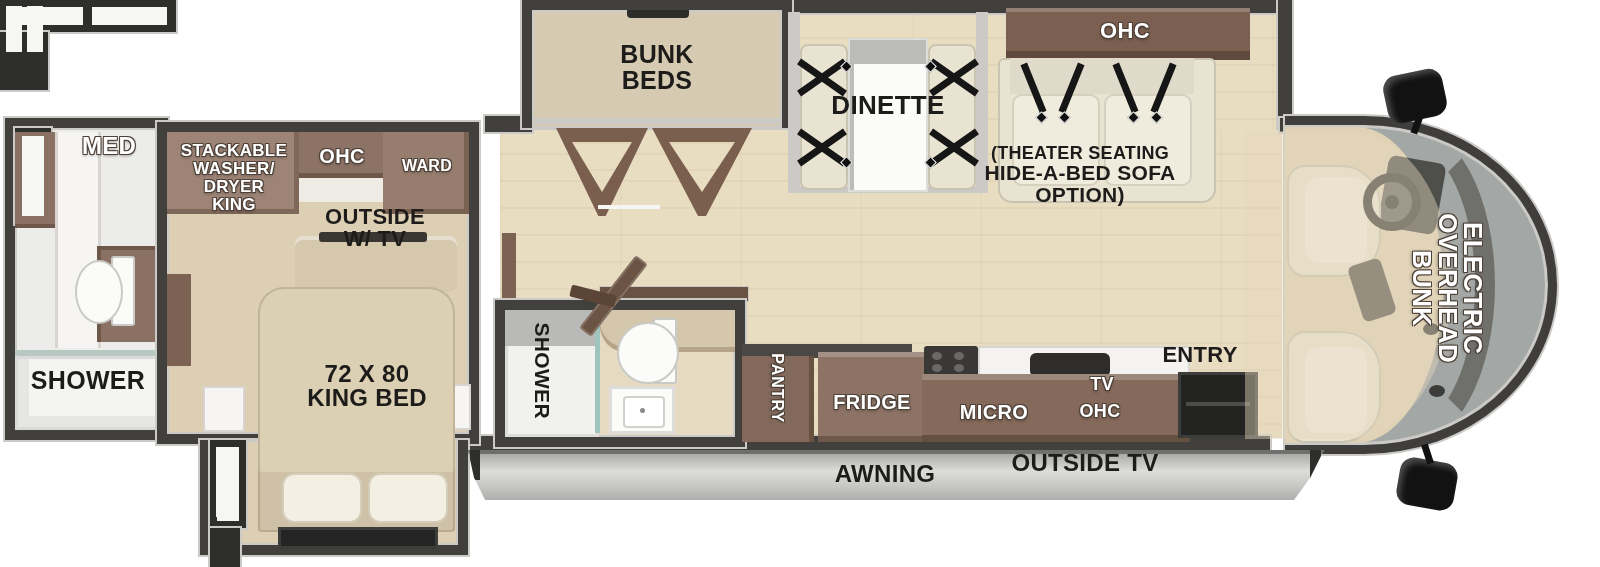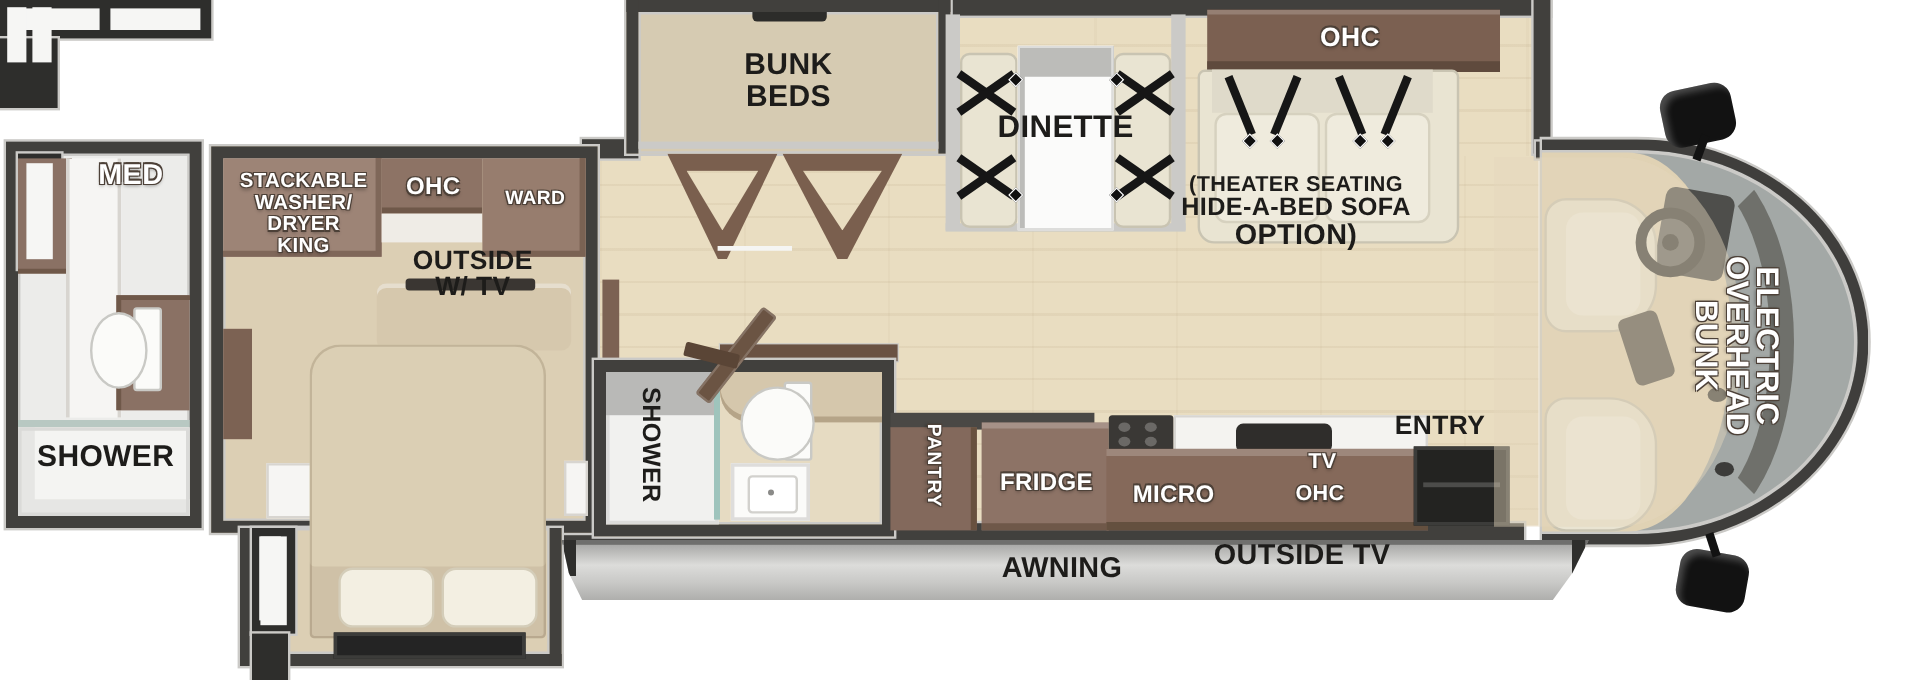--- a/index.html
+++ b/index.html
@@ -45,21 +45,21 @@
       <div class="pane" style="left:7px;top:8px;width:22px;height:80px;"></div>
     </div>
     <div class="abs" style="left:96px;top:128px;width:20px;height:66px;background:#fbfbf9;border:2px solid #c9c9c5;border-radius:3px;"></div>
     <div class="abs" style="left:60px;top:132px;width:44px;height:60px;background:#fbfbf9;border:2px solid #c9c9c5;border-radius:50%;"></div>
     <div class="abs" style="left:0px;top:222px;width:143px;height:6px;background:#b8c8c2;"></div>
     <div class="abs" style="left:0px;top:228px;width:143px;height:74px;background:#f4f4f2;box-shadow:inset 0 0 0 3px #dadad8, inset 14px -14px 0 #e6e6e4;"></div>
     <div class="lbl lbl-white" style="left:48px;top:6px;width:92px;font-size:24px;">MED</div>
     <div class="lbl lbl-black" style="left:8px;top:240px;width:130px;font-size:25px;">SHOWER</div>
   </div>
 
-  <div class="module beige" style="left:176px;top:122px;width:322px;height:322px;">
+  <div class="module beige" style="left:157px;top:122px;width:322px;height:322px;">
     <div class="abs" style="left:0px;top:0px;width:132px;height:82px;background:#9d8476;box-shadow:inset -5px -5px 0 #7f6759;"></div>
     <div class="abs" style="left:132px;top:0px;width:84px;height:46px;background:#8d7365;box-shadow:inset 0 -5px 0 #6f5849;"></div>
     <div class="abs" style="left:132px;top:46px;width:84px;height:24px;background:#efece6;"></div>
     <div class="abs" style="left:216px;top:0px;width:86px;height:82px;background:#977d6e;box-shadow:inset -5px -5px 0 #7a6253;"></div>
     <div class="abs" style="left:0px;top:142px;width:24px;height:92px;background:#7c6253;"></div>
     <div class="abs" style="left:128px;top:104px;width:162px;height:56px;background:#d6c8ad;border-radius:8px;box-shadow:inset 0 4px 0 rgba(255,255,255,.4);"></div>
     <div class="abs" style="left:152px;top:100px;width:108px;height:10px;background:#3a3632;border-radius:3px;"></div>
     <div class="abs" style="left:36px;top:254px;width:42px;height:46px;background:#f6f5f3;box-shadow:inset 0 0 0 2px #d8d5d0;"></div>
     <div class="abs" style="left:284px;top:252px;width:20px;height:46px;background:#f6f5f3;box-shadow:inset 0 0 0 2px #d8d5d0;"></div>
     <div class="lbl lbl-white" style="left:-4px;top:10px;width:142px;font-size:17px;line-height:1.06;white-space:normal;">
@@ -81,20 +81,24 @@
       <div class="pane" style="left:7px;top:7px;width:22px;height:74px;"></div>
     </div>
     <div class="window" style="left:216px;top:8px;width:30px;height:84px;">
       <div class="pane" style="left:6px;top:7px;width:18px;height:70px;"></div>
     </div>
   </div>
   <div class="abs" style="left:258px;top:287px;width:197px;height:245px;background:#dbcfb4;border-radius:26px 26px 4px 4px;box-shadow:inset 0 0 0 2px rgba(120,100,70,.25), inset 0 -60px 0 rgba(120,100,70,.12);"></div>
   <div class="abs" style="left:282px;top:473px;width:80px;height:50px;background:#f3efe2;border:2px solid #d4cdb9;border-radius:12px;box-sizing:border-box;"></div>
   <div class="abs" style="left:368px;top:473px;width:80px;height:50px;background:#f3efe2;border:2px solid #d4cdb9;border-radius:12px;box-sizing:border-box;"></div>
   <div class="abs" style="left:278px;top:527px;width:160px;height:22px;background:#242424;box-shadow:inset 0 0 0 3px #3c3c3a;"></div>
+  <div class="lbl lbl-black" style="left:307px;top:362px;width:120px;font-size:24px;white-space:normal;">
+    <div>72 X 80</div>
+    <div>KING BED</div>
+  </div>
 
   <div class="module" style="left:495px;top:300px;width:250px;height:147px;background:#e6dbc2;">
     <div class="abs" style="left:0px;top:0px;width:94px;height:127px;background:#f1f1ef;box-shadow:inset 0 0 0 3px #dcdcda;"></div>
     <div class="abs" style="left:0px;top:0px;width:94px;height:36px;background:#b9b9b7;"></div>
     <div class="abs" style="left:90px;top:4px;width:5px;height:119px;background:#9fc4bc;"></div>
     <div class="abs" style="left:95px;top:0px;width:135px;height:42px;background:#d5c7ac;border-radius:0 0 0 26px;box-shadow:inset 0 -5px 0 #b5a488;"></div>
     <div class="abs" style="left:148px;top:8px;width:20px;height:62px;background:#fbfbf9;border:2px solid #c9c9c5;border-radius:3px;"></div>
     <div class="abs" style="left:112px;top:12px;width:58px;height:58px;background:#fbfbf9;border:2px solid #c9c9c5;border-radius:50%;"></div>
     <div class="abs" style="left:104px;top:76px;width:66px;height:48px;background:#fbfbf9;box-shadow:inset 0 0 0 3px #dedddb;"></div>
     <div class="abs" style="left:118px;top:86px;width:38px;height:28px;background:#fff;border:2px solid #d2d1cd;border-radius:4px;"></div>
@@ -157,38 +161,38 @@
   <div class="buckle" style="left:1060px;top:113px;"></div>
   <div class="buckle" style="left:1129px;top:113px;"></div>
   <div class="buckle" style="left:1152px;top:113px;"></div>
   <div class="window" style="left:1216px;top:60px;width:48px;height:58px;">
     <div class="pane" style="left:6px;top:6px;width:16px;height:46px;"></div>
     <div class="pane" style="left:27px;top:6px;width:16px;height:46px;"></div>
   </div>
   <div class="lbl lbl-black" style="left:968px;top:144px;width:224px;white-space:normal;">
     <div style="font-size:18px;">(THEATER SEATING</div>
     <div style="font-size:21px;">HIDE-A-BED SOFA</div>
-    <div style="font-size:24px;">OPTION)</div>
+    <div style="font-size:21px;">OPTION)</div>
   </div>
 
   <div class="abs" style="left:742px;top:344px;width:170px;height:14px;background:#4a4845;"></div>
   <div class="abs" style="left:742px;top:356px;width:72px;height:86px;background:#83695c;box-shadow:inset -5px 0 0 #68513f;"></div>
   <div class="abs" style="left:818px;top:352px;width:106px;height:90px;background:#8d7366;box-shadow:inset 0 5px 0 rgba(255,255,255,.22), inset 0 -6px 0 #6f5849;"></div>
   <div class="abs" style="left:924px;top:346px;width:54px;height:32px;background:#3a3835;border-radius:3px;">
     <div class="abs" style="left:8px;top:6px;width:10px;height:8px;background:#6b6966;border-radius:50%;"></div>
     <div class="abs" style="left:30px;top:6px;width:10px;height:8px;background:#6b6966;border-radius:50%;"></div>
     <div class="abs" style="left:8px;top:18px;width:10px;height:8px;background:#6b6966;border-radius:50%;"></div>
     <div class="abs" style="left:30px;top:18px;width:10px;height:8px;background:#6b6966;border-radius:50%;"></div>
   </div>
   <div class="abs" style="left:978px;top:346px;width:212px;height:32px;background:#f4f3f0;box-shadow:inset 0 0 0 2px #d8d6d2;"></div>
   <div class="abs" style="left:1030px;top:353px;width:80px;height:24px;background:#2f2d2b;border-radius:6px;"></div>
   <div class="abs" style="left:922px;top:374px;width:268px;height:68px;background:#85695a;box-shadow:inset 0 6px 0 rgba(255,255,255,.2), inset 0 -7px 0 #64503f;"></div>
   <div class="lbl lbl-white" style="left:722px;top:380px;width:110px;font-size:16px;transform:rotate(90deg);letter-spacing:1px;">PANTRY</div>
   <div class="lbl lbl-white" style="left:822px;top:392px;width:100px;font-size:20px;">FRIDGE</div>
-  <div class="lbl lbl-white" style="left:928px;top:402px;width:100px;font-size:20px;">MICRO</div>
+  <div class="lbl lbl-white" style="left:928px;top:402px;width:100px;font-size:20px;text-align:right;">MICRO</div>
   <div class="lbl lbl-white" style="left:1077px;top:375px;width:50px;font-size:18px;">TV</div>
   <div class="lbl lbl-white" style="left:1060px;top:402px;width:80px;font-size:18px;">OHC</div>
   <div class="lbl lbl-black" style="left:1152px;top:344px;width:96px;font-size:22px;">ENTRY</div>
   <div class="abs" style="left:1178px;top:372px;width:80px;height:66px;background:#232321;box-shadow:inset 0 0 0 3px #3c3c3a;">
     <div class="abs" style="left:8px;top:30px;width:64px;height:4px;background:#4c4c4a;"></div>
   </div>
 
   <div class="abs" style="left:1285px;top:116px;width:272px;height:338px;background:#a3a8a6;border:9px solid #3f3e3c;border-left:none;border-radius:0 200px 200px 0 / 0 175px 175px 0;box-sizing:border-box;box-shadow:0 0 0 2px #cbcac7, inset 0 0 0 3px #cbcac7;">
     <div class="abs" style="left:0px;top:2px;width:158px;height:316px;background:#e0d2b4;border-radius:0 55% 55% 0 / 0 50% 50% 0;"></div>
     <div class="abs" style="left:40px;top:0px;width:170px;height:320px;border-radius:50%;border:20px solid transparent;border-right-color:#6f706b;box-sizing:border-box;"></div>

